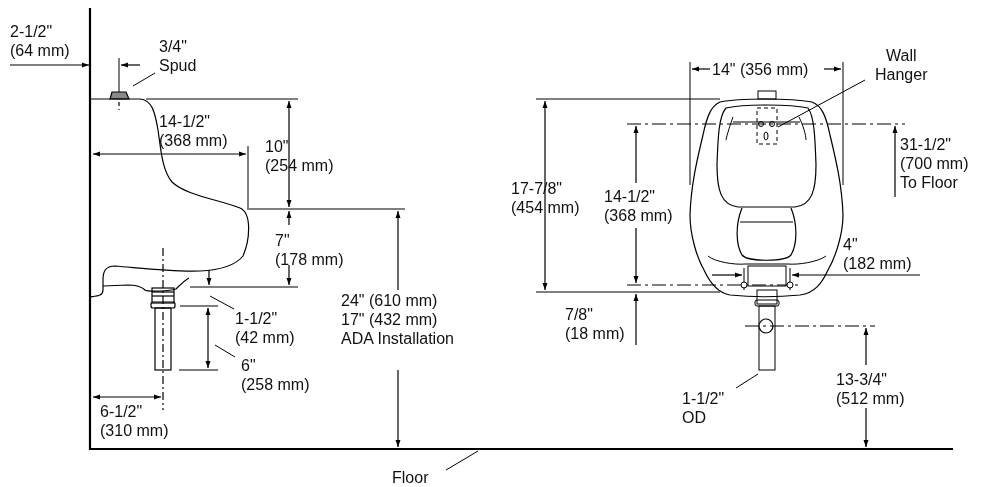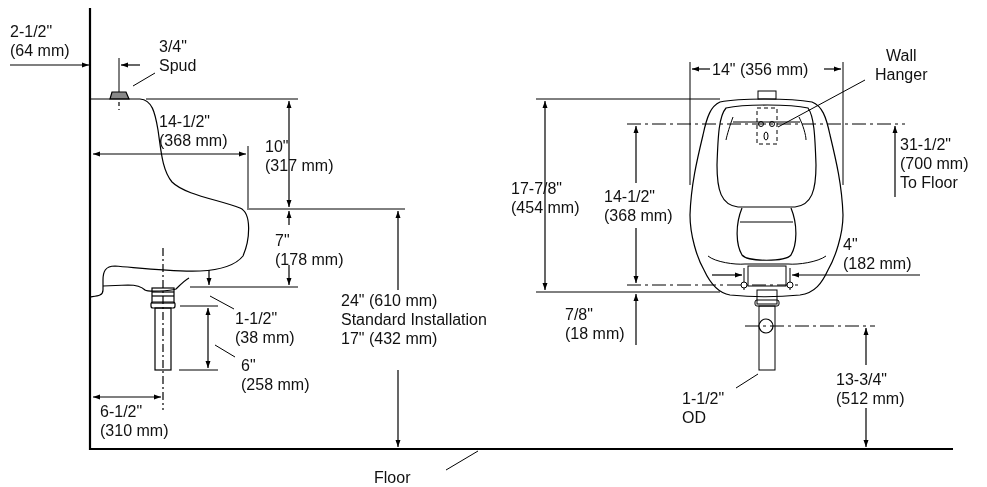--- a/index.html
+++ b/index.html
@@ -149,44 +149,44 @@
 <div class="lbl" style="left:159px;top:37px;">
   <span>3/4"</span>
   <span>Spud</span>
 </div>
 <div class="lbl" style="left:159px;top:112px;">
   <span>14-1/2"</span>
   <span>(368 mm)</span>
 </div>
 <div class="lbl" style="left:265px;top:137px;">
   <span>10"</span>
-  <span>(317 mm)</span>
+  <span>(254 mm)</span>
 </div>
 <div class="lbl" style="left:275px;top:231px;">
   <span>7"</span>
   <span>(178 mm)</span>
 </div>
 <div class="lbl" style="left:235px;top:309px;">
   <span>1-1/2"</span>
-  <span>(38 mm)</span>
+  <span>(42 mm)</span>
 </div>
 <div class="lbl" style="left:241px;top:356px;">
   <span>6"</span>
   <span>(258 mm)</span>
 </div>
 <div class="lbl" style="left:100px;top:402px;">
   <span>6-1/2"</span>
   <span>(310 mm)</span>
 </div>
 <div class="lbl" style="left:341px;top:291px;">
   <span>24" (610 mm)</span>
-  <span>Standard Installation</span>
   <span>17" (432 mm)</span>
-</div>
-<div class="lbl" style="left:374px;top:468px;">Floor</div>
+  <span>ADA Installation</span>
+</div>
+<div class="lbl" style="left:392px;top:468px;">Floor</div>
 
 <div class="lbl" style="left:712px;top:60px;">14" (356 mm)</div>
 <div class="lbl" style="left:875px;top:46px;text-align:center;">
   <span>Wall</span>
   <span>Hanger</span>
 </div>
 <div class="lbl" style="left:900px;top:135px;">
   <span>31-1/2"</span>
   <span>(700 mm)</span>
   <span>To Floor</span>

